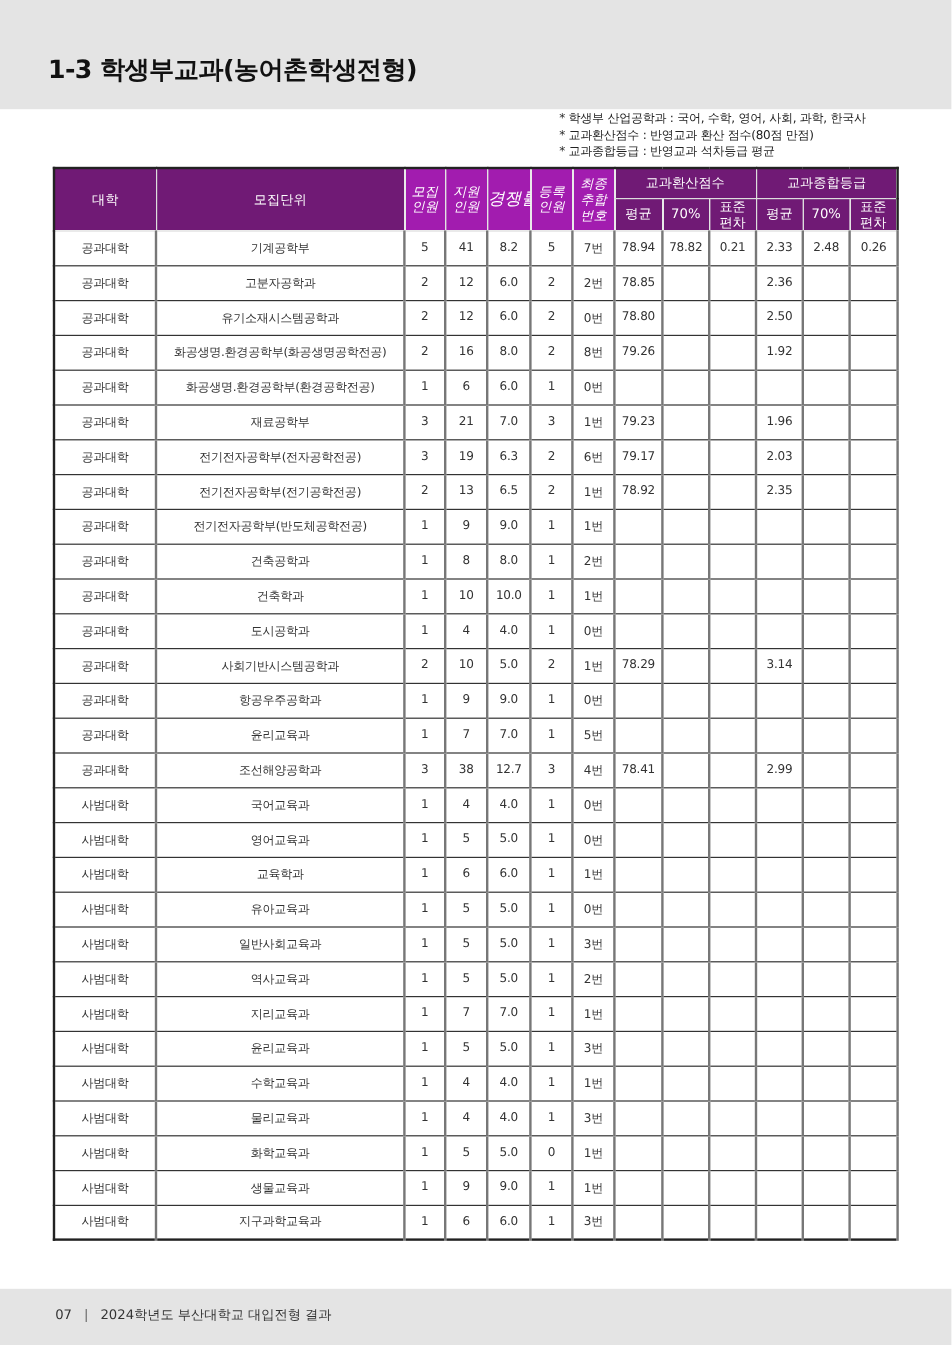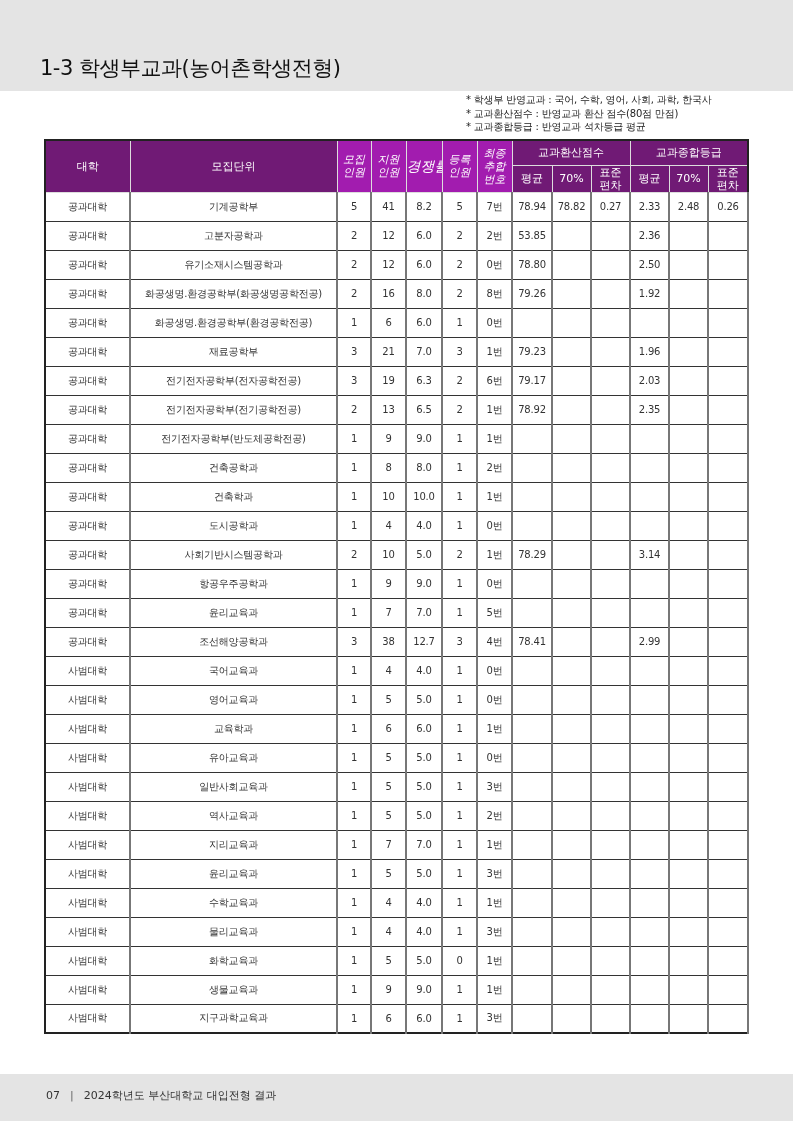--- a/index.html
+++ b/index.html
@@ -1,20 +1,20 @@
 <!DOCTYPE html>
 <html><head>
 <meta charset="utf-8">
 <style>
   * { box-sizing: border-box; margin: 0; padding: 0; }
   html, body { width: 793px; height: 1121px; background: #ffffff; overflow: hidden; }
   body { position: relative; font-family: "DejaVu Sans", "Liberation Sans", sans-serif; color: #222; }
 
   .top-band { position: absolute; left: 0; top: 0; width: 793px; height: 91px; background: #e4e4e4; }
-  .page-title { position: absolute; left: 40px; top: 54px; font-size: 21px; font-weight: normal; color: #111; letter-spacing: -0.5px; white-space: nowrap; }
+  .page-title { position: absolute; left: 40px; top: 44px; font-size: 21px; font-weight: bold; color: #111; letter-spacing: -0.5px; white-space: nowrap; }
 
   .notes { position: absolute; left: 466px; top: 93px; font-size: 10px; line-height: 13.5px; color: #222; white-space: nowrap; }
   .notes div { letter-spacing: -0.2px; }
 
   table.data { position: absolute; left: 44px; top: 139px; border-collapse: collapse; table-layout: fixed; width: 703px; border: 2px solid #222; }
   table.data th, table.data td { text-align: center; vertical-align: middle; overflow: hidden; white-space: nowrap; }
   table.data th { color: #fff; font-weight: normal; font-size: 11px; line-height: 13px; border: 1px solid #ddd; }
   th.gray { background: #701a75; }
   th.navy { background: #a21caf; font-style: italic; }
   th.sub { height: 25px; }
@@ -26,21 +26,21 @@
   .footer { position: absolute; left: 46px; top: 1088px; font-size: 11px; color: #333; white-space: nowrap; }
   .footer .sep { margin: 0 10px; color: #666; }
 </style>
 </head>
 <body>
 
 <div class="top-band"></div>
 <h1 class="page-title">1-3  학생부교과(농어촌학생전형)</h1>
 
 <div class="notes">
-  <div>* 학생부 반영교과 : 국어, 수학, 영어, 사회, 과학, 한국사</div>
+  <div>* 학생부 산업공학과 : 국어, 수학, 영어, 사회, 과학, 한국사</div>
   <div>* 교과환산점수 : 반영교과 환산 점수(80점 만점)</div>
   <div>* 교과종합등급 : 반영교과 석차등급 평균</div>
 </div>
 
 <table class="data">
   <colgroup>
     <col style="width:85px">
       <col style="width:207px">
       <col style="width:34px">
       <col style="width:35px">
@@ -79,34 +79,34 @@
       <tr>
         <td class="c0">공과대학</td>
         <td class="c1">기계공학부</td>
         <td class="c2">5</td>
         <td class="c3">41</td>
         <td class="c4">8.2</td>
         <td class="c5">5</td>
         <td class="c6">7번</td>
         <td class="c7">78.94</td>
         <td class="c8">78.82</td>
-        <td class="c9">0.27</td>
+        <td class="c9">0.21</td>
         <td class="c10">2.33</td>
         <td class="c11">2.48</td>
         <td class="c12">0.26</td>
       </tr>
       <tr>
         <td class="c0">공과대학</td>
         <td class="c1">고분자공학과</td>
         <td class="c2">2</td>
         <td class="c3">12</td>
         <td class="c4">6.0</td>
         <td class="c5">2</td>
         <td class="c6">2번</td>
-        <td class="c7">53.85</td>
+        <td class="c7">78.85</td>
         <td class="c8"></td>
         <td class="c9"></td>
         <td class="c10">2.36</td>
         <td class="c11"></td>
         <td class="c12"></td>
       </tr>
       <tr>
         <td class="c0">공과대학</td>
         <td class="c1">유기소재시스템공학과</td>
         <td class="c2">2</td>

